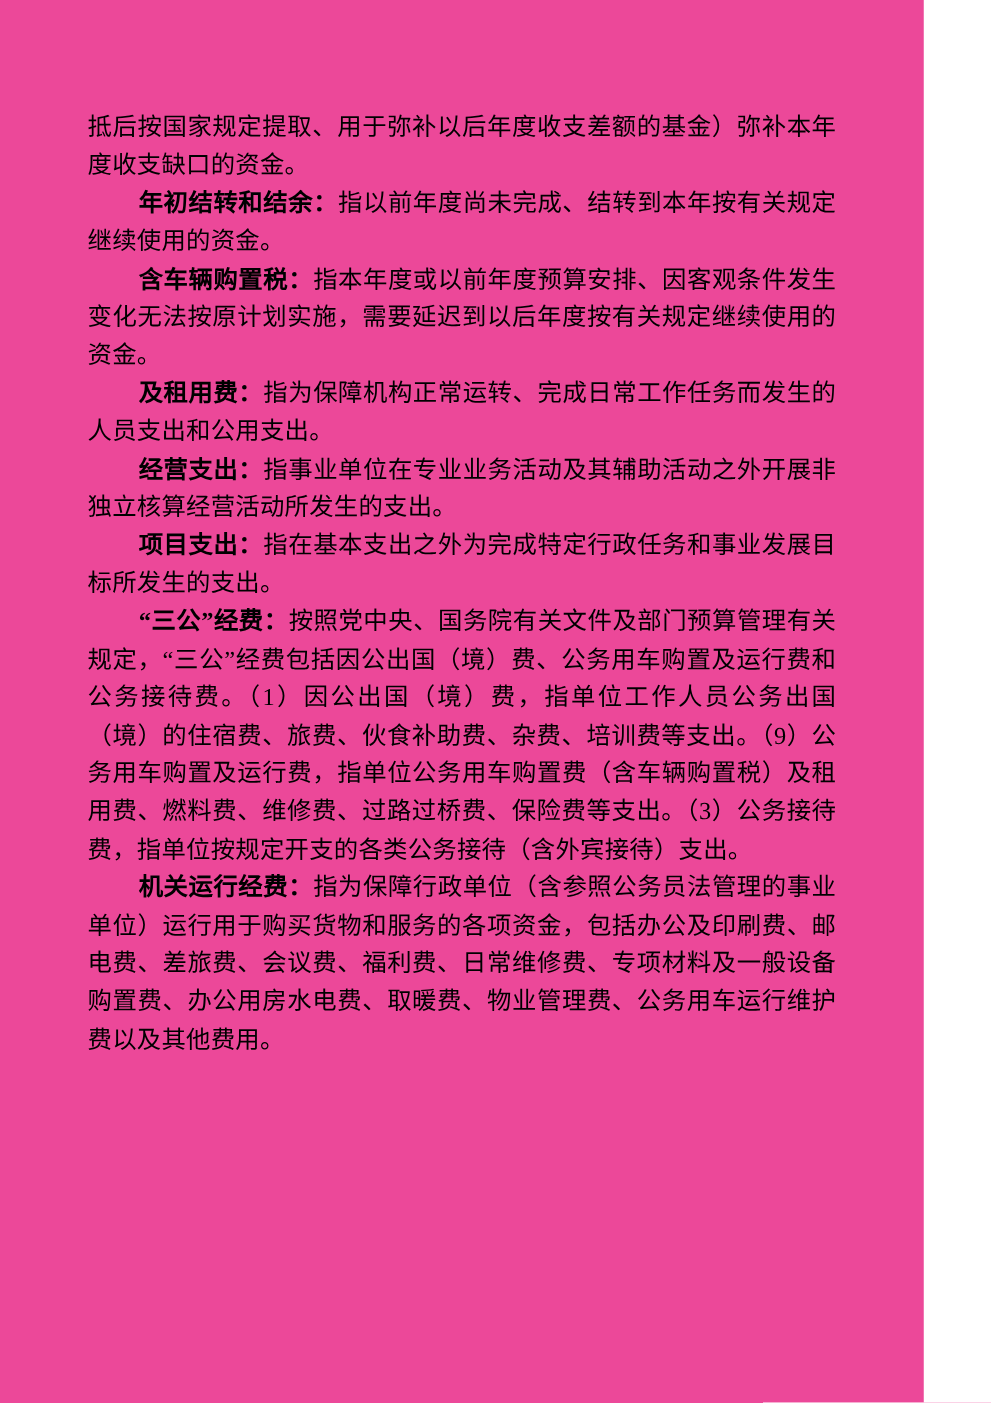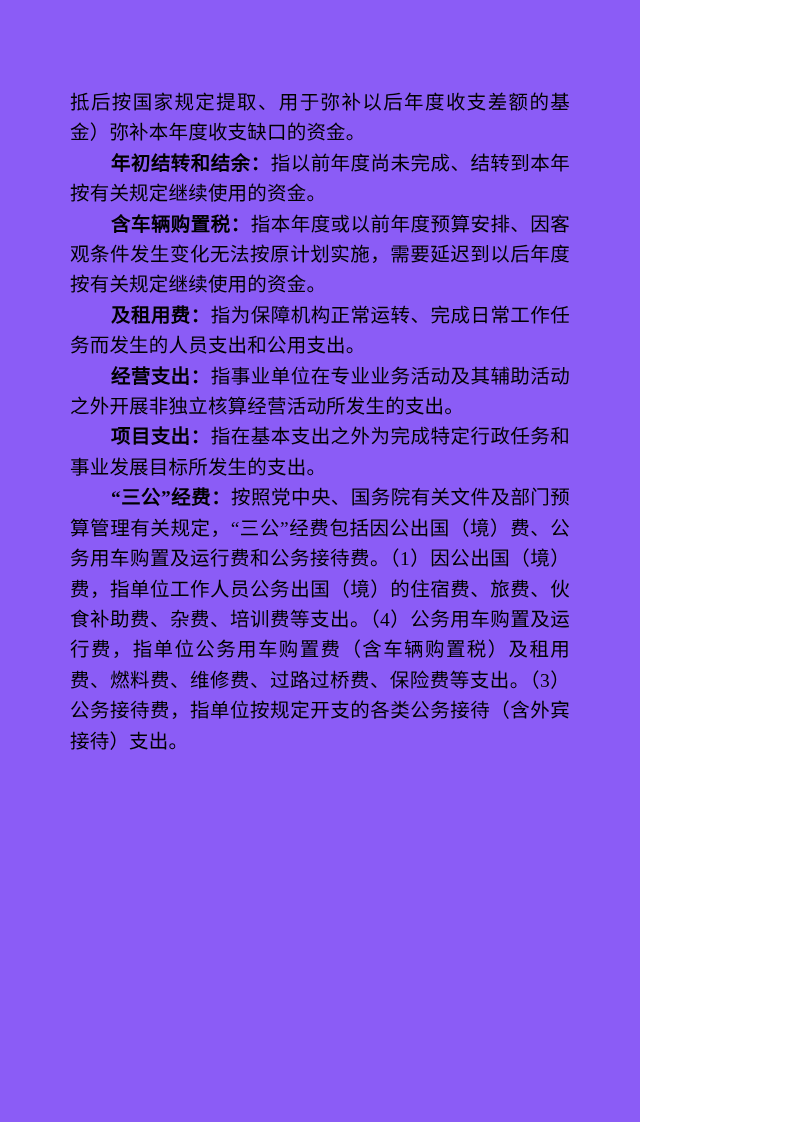--- a/index.html
+++ b/index.html
@@ -12,25 +12,25 @@
     height: 1122px;
     font-family: "Liberation Serif", "DejaVu Serif", serif;
     color: #000000;
     position: relative;
     overflow: hidden;
   }
   .page {
     position: absolute;
     top: 0;
     left: 0;
-    width: 640px;
+    width: 739px;
     height: 1122px;
     box-sizing: border-box;
     padding: 88px 70px 60px 70px;
-    background: #8b5cf6;
+    background: #ec4899;
   }
   .doc-body {
     font-size: 19.5px;
     line-height: 1.56;
     text-align: justify;
     text-justify: inter-ideograph;
     letter-spacing: 0.2px;
   }
   p.para {
     margin: 0 0 0 0;
@@ -68,18 +68,21 @@
 
     <p class="para indent">
       <span class="term">经营支出：</span><span>指事业单位在专业业务活动及其辅助活动之外开展非独立核算经营活动所发生的支出。</span>
     </p>
 
     <p class="para indent">
       <span class="term">项目支出：</span><span>指在基本支出之外为完成特定行政任务和事业发展目标所发生的支出。</span>
     </p>
 
     <p class="para indent">
-      <span class="term">“三公”经费：</span><span>按照党中央、国务院有关文件及部门预算管理有关规定，“三公”经费包括因公出国（境）费、公务用车购置及运行费和公务接待费。（1）因公出国（境）费，指单位工作人员公务出国（境）的住宿费、旅费、伙食补助费、杂费、培训费等支出。（4）公务用车购置及运行费，指单位公务用车购置费（含车辆购置税）及租用费、燃料费、维修费、过路过桥费、保险费等支出。（3）公务接待费，指单位按规定开支的各类公务接待（含外宾接待）支出。</span>
+      <span class="term">“三公”经费：</span><span>按照党中央、国务院有关文件及部门预算管理有关规定，“三公”经费包括因公出国（境）费、公务用车购置及运行费和公务接待费。（1）因公出国（境）费，指单位工作人员公务出国（境）的住宿费、旅费、伙食补助费、杂费、培训费等支出。（9）公务用车购置及运行费，指单位公务用车购置费（含车辆购置税）及租用费、燃料费、维修费、过路过桥费、保险费等支出。（3）公务接待费，指单位按规定开支的各类公务接待（含外宾接待）支出。</span>
     </p>
 
+    <p class="para indent">
+      <span class="term">机关运行经费：</span><span>指为保障行政单位（含参照公务员法管理的事业单位）运行用于购买货物和服务的各项资金，包括办公及印刷费、邮电费、差旅费、会议费、福利费、日常维修费、专项材料及一般设备购置费、办公用房水电费、取暖费、物业管理费、公务用车运行维护费以及其他费用。</span>
+    </p>
 
   </div>
 </div>
 
 </body></html>

